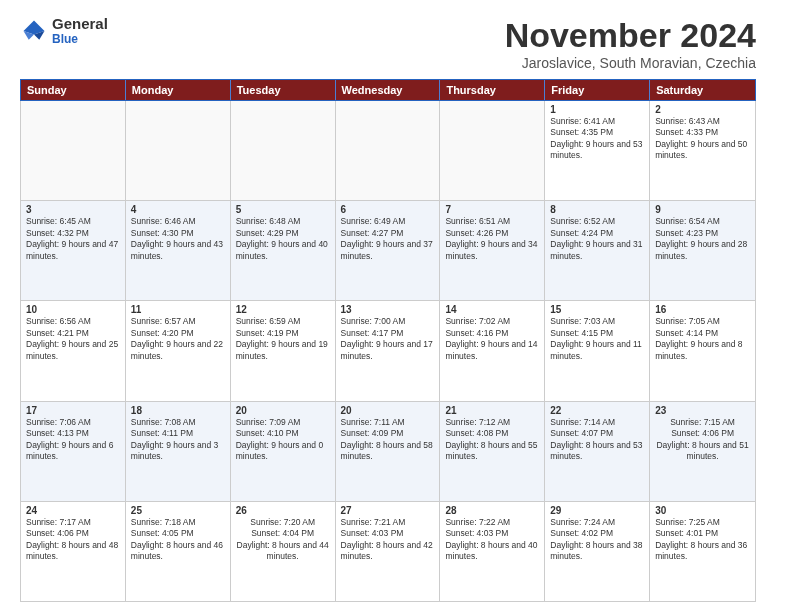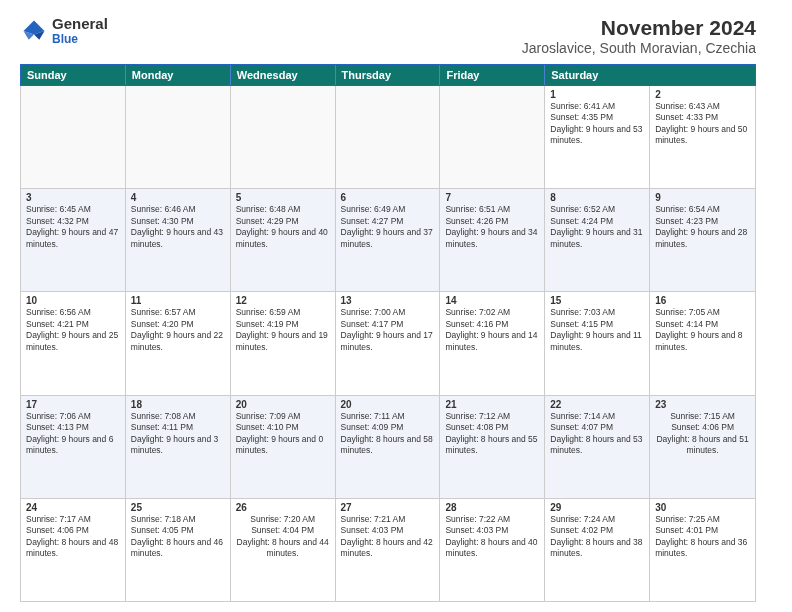--- a/index.html
+++ b/index.html
@@ -44,37 +44,37 @@
       color: #2563c0;
     }
     .logo-icon {
       width: 28px;
       height: 28px;
     }
     .title-block {
       text-align: right;
     }
     .month-title {
-      font-size: 21px;
+      font-size: 34px;
       font-weight: bold;
       color: #333;
     }
     .location {
       font-size: 14px;
       color: #555;
     }
     .calendar {
       flex: 1;
       display: flex;
       flex-direction: column;
     }
     .cal-header {
       display: grid;
       grid-template-columns: repeat(7, 1fr);
-      background: #0f766e;
+      background: #7f1d1d;
       border: 1px solid #2563c0;
     }
     .cal-header-cell {
       color: #fff;
       font-weight: bold;
       font-size: 11px;
       padding: 4px 6px;
       border-right: 1px solid #4a7fd4;
       text-align: left;
     }
@@ -137,20 +137,21 @@
     <div class="title-block">
       <div class="month-title">November 2024</div>
       <div class="location">Jaroslavice, South Moravian, Czechia</div>
     </div>
   </div>
 
   <div class="calendar">
     <div class="cal-header">
       <div class="cal-header-cell">Sunday</div>
       <div class="cal-header-cell">Monday</div>
+      <div class="cal-header-cell">Tuesday</div>
       <div class="cal-header-cell">Wednesday</div>
       <div class="cal-header-cell">Thursday</div>
       <div class="cal-header-cell">Friday</div>
       <div class="cal-header-cell">Saturday</div>
     </div>
     <div class="cal-body" id="cal-body">
     <div class="cal-row">
           <div class="cal-cell empty"></div>
           <div class="cal-cell empty"></div>
           <div class="cal-cell empty"></div>

